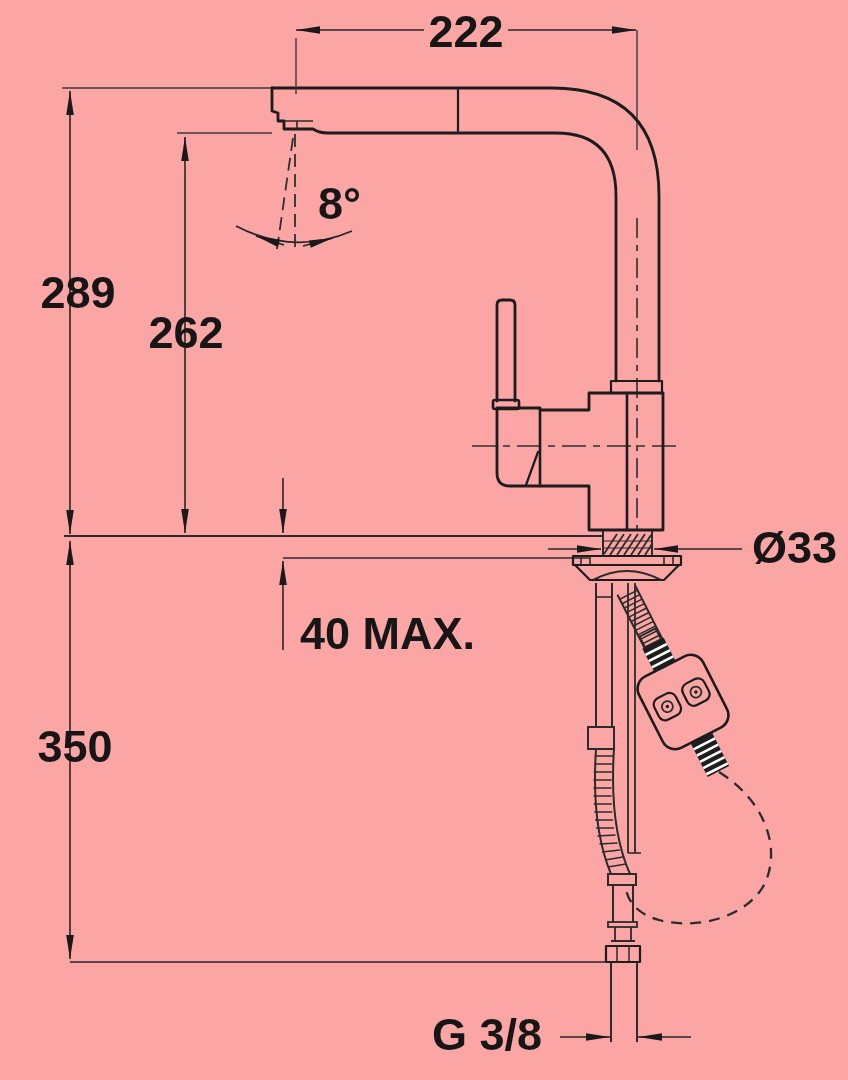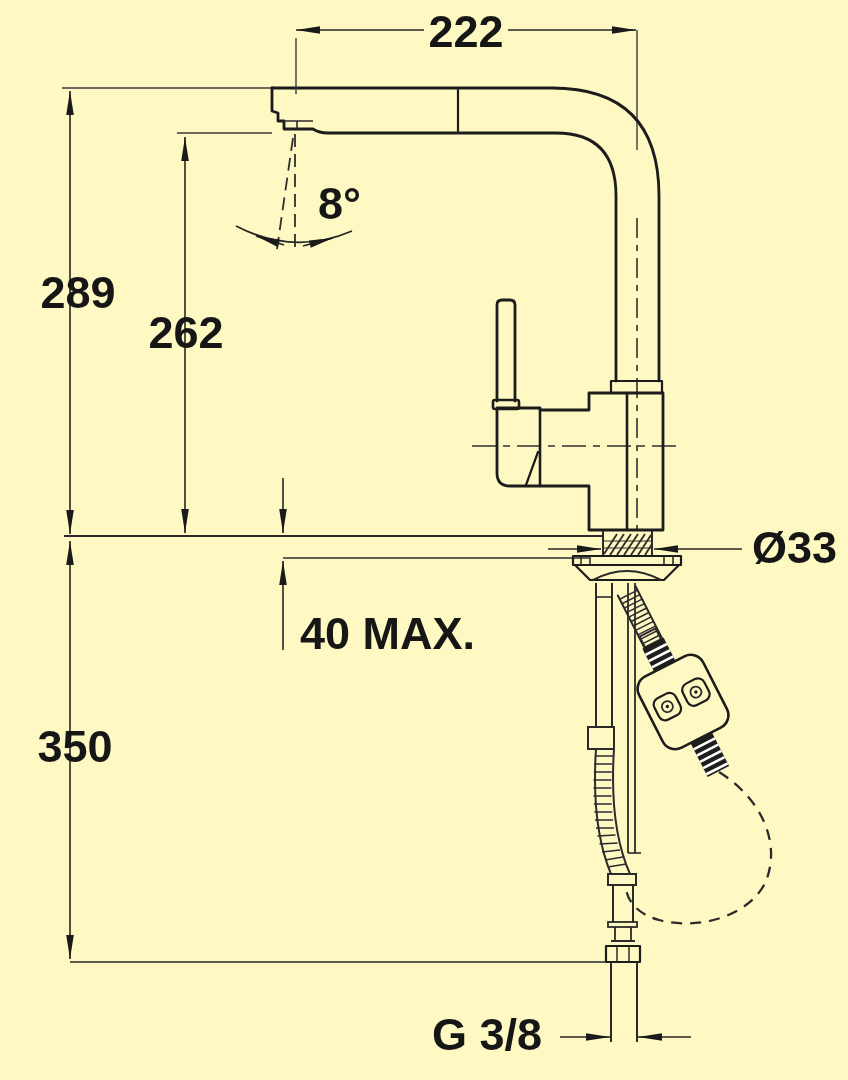--- a/index.html
+++ b/index.html
@@ -4,21 +4,21 @@
 <style>
   html, body {
     margin: 0;
     padding: 0;
     background: #ffffff;
   }
   .canvas {
     position: relative;
     width: 848px;
     height: 1080px;
-    background: #fef9c3;
+    background: #fca5a5;
     outline: 1px solid #e3e3e3;
     overflow: hidden;
   }
   svg { display: block; }
   .obj  { stroke: #1c1c1c; stroke-width: 2.8; fill: none; stroke-linejoin: round; stroke-linecap: round; }
   .obj2 { stroke: #1c1c1c; stroke-width: 2.2; fill: none; stroke-linejoin: round; stroke-linecap: round; }
   .thin { stroke: #2b2b2b; stroke-width: 1.6; fill: none; }
   .dim  { stroke: #262626; stroke-width: 1.6; fill: none; }
   .ext  { stroke: #3a3a3a; stroke-width: 1.4; fill: none; }
   .cl   { stroke: #2f2f2f; stroke-width: 1.6; fill: none; }

